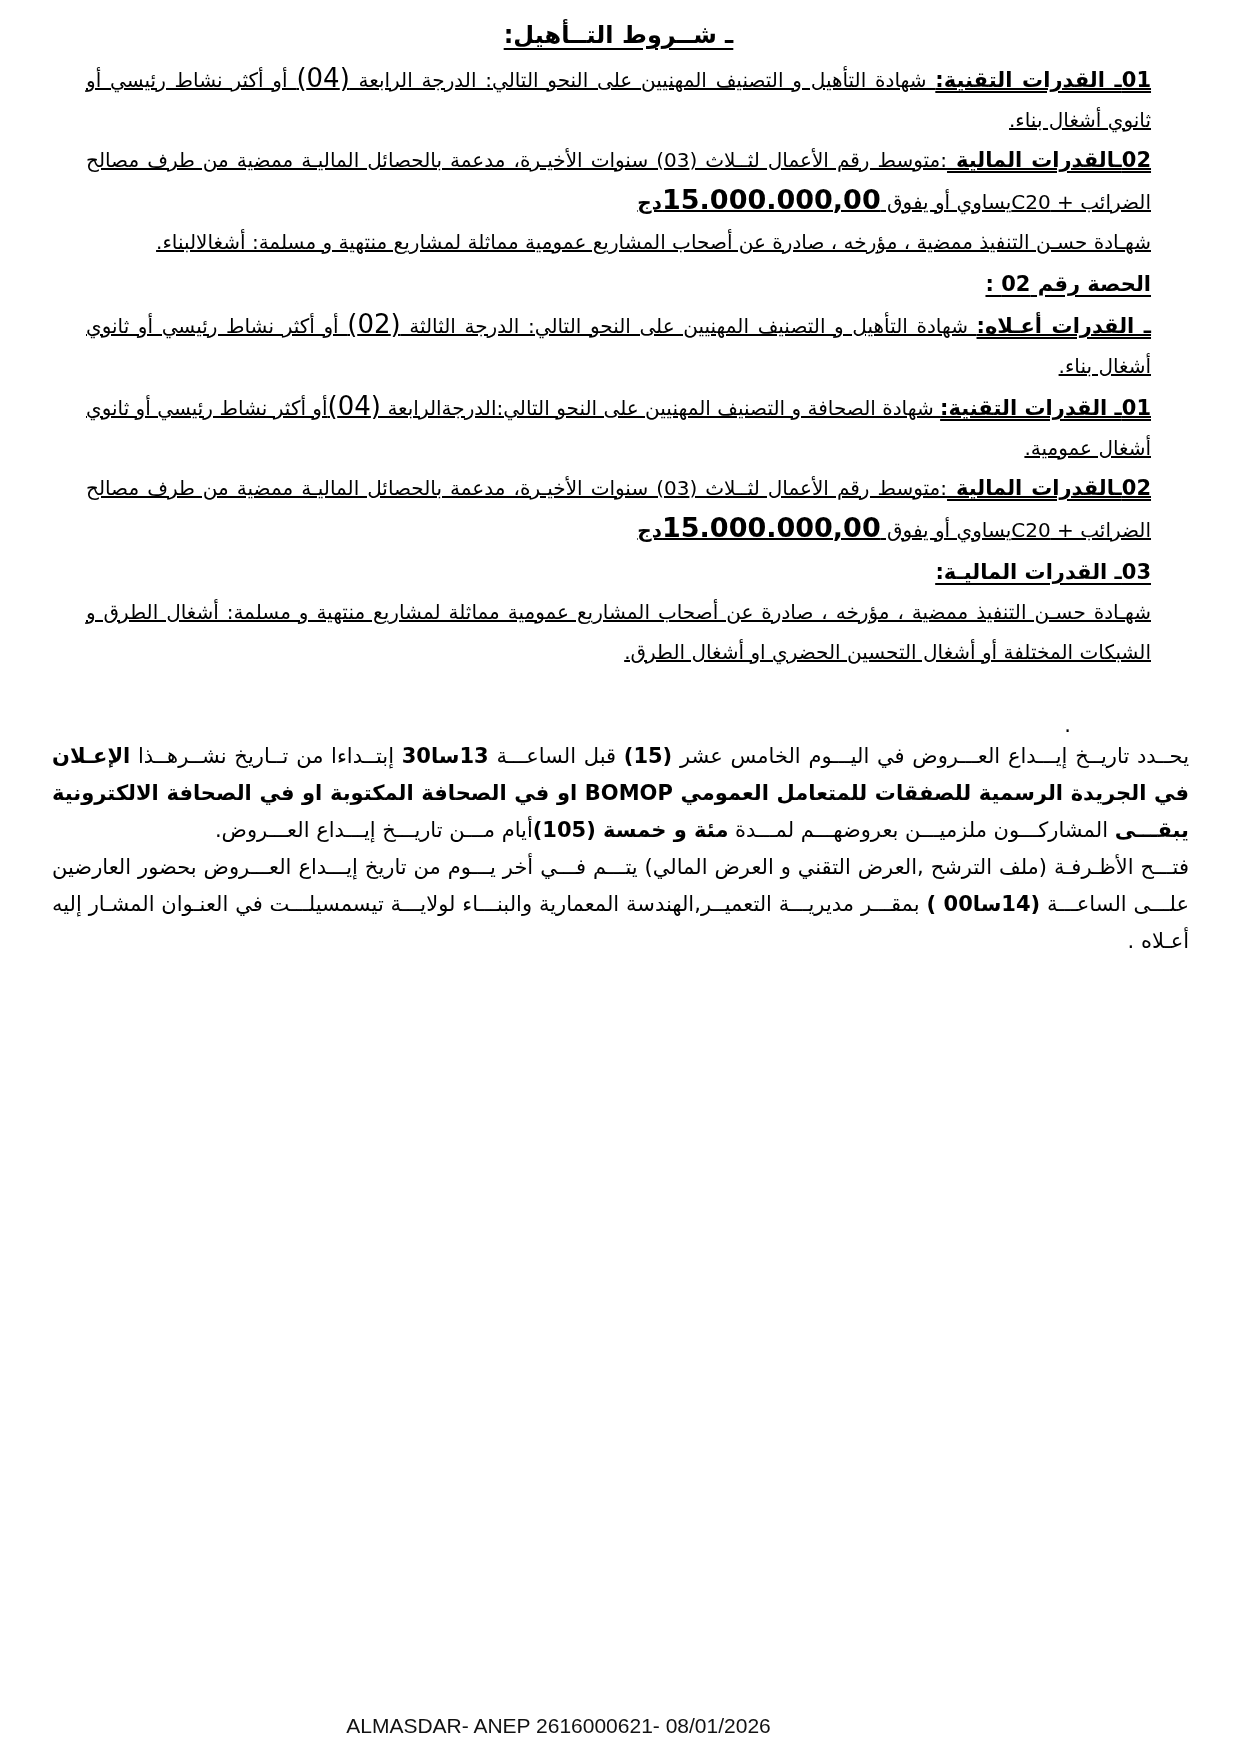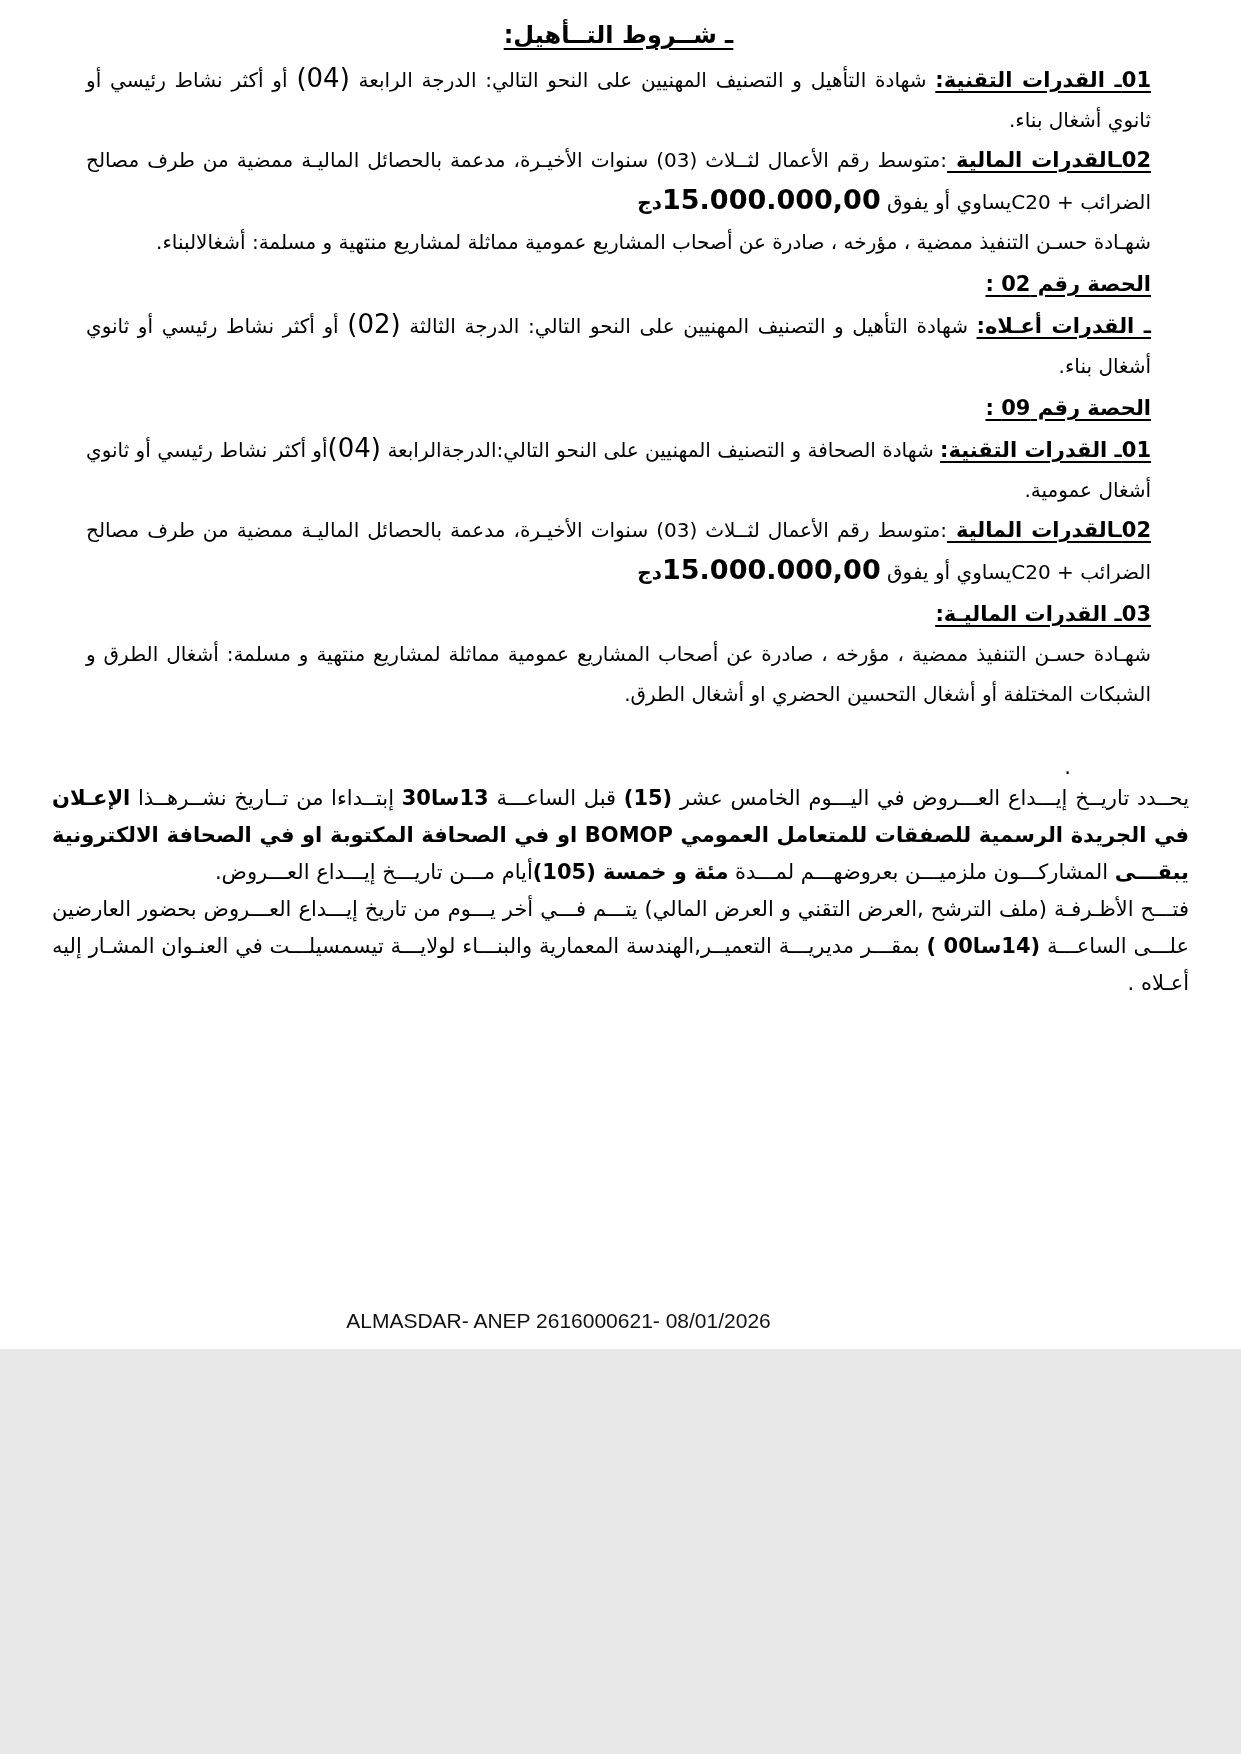--- a/index.html
+++ b/index.html
@@ -1,17 +1,17 @@
 <!DOCTYPE html>
 <html lang="ar" dir="rtl"><head>
 <meta charset="utf-8">
 <style>
   html,body{margin:0;padding:0;background:#e8e8e8;}
   .page{
-    width:1241px;height:1349px;margin:0 auto;position:relative;
+    width:1241px;height:1754px;margin:0 auto;position:relative;
     background:#ffffff;color:#000;overflow:hidden;
     font-family:"DejaVu Sans",sans-serif;direction:rtl;
   }
   .sections{
     padding:18px 90px 0 86px;
     font-size:20px;line-height:40px;text-align:right;
   }
   .doc-title{
     text-align:center;font-size:24px;font-weight:bold;
     text-decoration:underline;text-underline-offset:5px;
@@ -19,21 +19,21 @@
   }
   .heading{
     font-size:21px;font-weight:bold;
     text-decoration:underline;text-underline-offset:4px;
     margin-top:2px;
   }
   .lbl{
     font-weight:bold;font-size:21px;
     text-decoration:underline;text-underline-offset:4px;
   }
-  .blk{text-align:justify;}
+  .blk{text-align:justify;text-decoration:underline;}
   .deg{font-size:26px;}
   .amount{font-weight:bold;font-size:27px;}
   .cur{font-weight:bold;}
   .lower{
     padding:0 52px;font-size:21px;line-height:37px;
   }
   .dot-line{
     text-align:right;padding-left:0;padding-right:118px;
     margin-top:40px;line-height:26px;
   }
@@ -63,21 +63,20 @@
     </div>
 
     <div class="blk">شهـادة حسـن التنفيذ  ممضية ، مؤرخه ، صادرة عن أصحاب المشاريع عمومية  مماثلة  لمشاريع منتهية و مسلمة: أشغالالبناء.</div>
 
     <div class="heading">الحصة رقم 02 :</div>
 
     <div class="blk">
       <span class="lbl">ـ القدرات أعـلاه:</span><span> شهادة التأهيل و التصنيف المهنيين على النحو التالي: الدرجة الثالثة </span><span class="deg">(02)</span><span> أو أكثر نشاط رئيسي أو ثانوي أشغال بناء.</span>
     </div>
 
-    <div class="heading">الحصة رقم  09 :</div>
 
     <div class="blk">
       <span class="lbl">01ـ القدرات التقنية:</span><span> شهادة الصحافة و التصنيف المهنيين على النحو التالي:الدرجةالرابعة </span><span class="deg">(04)</span><span>أو أكثر نشاط رئيسي أو ثانوي أشغال عمومية.</span>
     </div>
 
     <div class="blk">
       <span class="lbl">02ـالقدرات المالية </span><span>:متوسط رقم الأعمال لثــلاث (03) سنوات الأخيـرة، مدعمة بالحصائل الماليـة  ممضية من طرف مصالح الضرائب + </span><span>C20يساوي أو يفوق </span><span class="amount">15.000.000,00</span><span class="cur">دج</span>
     </div>
 
     <div class="heading"><span class="lbl">03ـ القدرات الماليـة:</span></div>

